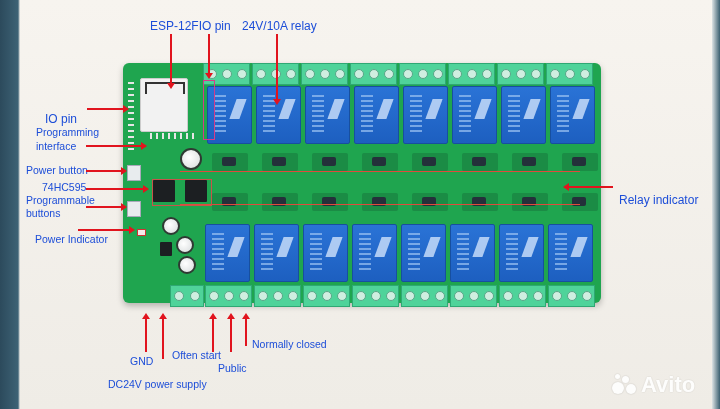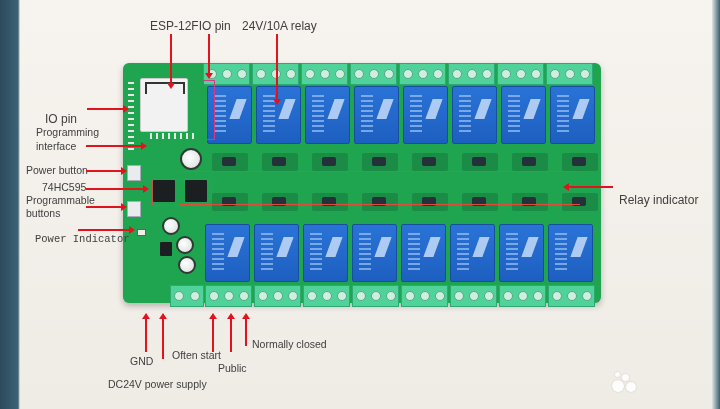--- a/index.html
+++ b/index.html
@@ -1,21 +1,21 @@
 <!DOCTYPE html>
 <html><head>
 <meta charset="utf-8">
 <style>
   html,body{margin:0;padding:0;}
   body{width:720px;height:409px;overflow:hidden;position:relative;
     background:linear-gradient(90deg,#2c4a5c 0px,#3d6275 18px,#f4f1ec 20px,#f6f3ee 700px,#dde3e4 712px,#3a5f70 720px);
     font-family:"Liberation Sans",sans-serif;}
   .photo{position:absolute;left:20px;top:0;width:692px;height:409px;
     background:linear-gradient(180deg,#f7f4ef,#efece6);}
-  .lbl{position:absolute;color:#404040;font-size:10.5px;white-space:nowrap;line-height:12px;}
+  .lbl{position:absolute;color:#1d4ed8;font-size:10.5px;white-space:nowrap;line-height:12px;}
   .lbl.big{font-size:12px;}
   .arrow-h{position:absolute;height:2px;background:#e1141e;}
   .arrow-h::after{content:"";position:absolute;right:-5px;top:-3px;border-left:6px solid #e1141e;border-top:4px solid transparent;border-bottom:4px solid transparent;}
   .arrow-hl{position:absolute;height:2px;background:#e1141e;}
   .arrow-hl::before{content:"";position:absolute;left:-5px;top:-3px;border-right:6px solid #e1141e;border-top:4px solid transparent;border-bottom:4px solid transparent;}
   .arrow-vd{position:absolute;width:2px;background:#e1141e;}
   .arrow-vd::after{content:"";position:absolute;bottom:-5px;left:-3px;border-top:6px solid #e1141e;border-left:4px solid transparent;border-right:4px solid transparent;}
   .arrow-vu{position:absolute;width:2px;background:#e1141e;}
   .arrow-vu::before{content:"";position:absolute;top:-5px;left:-3px;border-bottom:6px solid #e1141e;border-left:4px solid transparent;border-right:4px solid transparent;}
 
@@ -222,21 +222,21 @@
 
 <div class="lbl" style="left:42px;top:181px;">74HC595</div>
 <div class="arrow-h" style="left:86px;top:188px;width:58px;"></div>
 <div style="position:absolute;left:152px;top:179px;width:58px;height:25px;border:1px solid #c8534a;"></div>
 
 <div class="lbl" style="left:26px;top:194px;">Programmable</div>
 <div class="lbl" style="left:26px;top:207px;">buttons</div>
 <div class="arrow-h" style="left:86px;top:206px;width:36px;"></div>
 
 <div class="arrow-h" style="left:78px;top:229px;width:52px;"></div>
-<div class="lbl" style="left:35px;top:233px;font-family:Liberation Mono, monospace;">Power Indicator</div>
+<div class="lbl" style="left:35px;top:233px;">Power Indicator</div>
 
 <div class="arrow-hl" style="left:568px;top:186px;width:45px;"></div>
 <div class="lbl big" style="left:619px;top:194px;">Relay indicator</div>
 
 <div class="arrow-vu" style="left:145px;top:318px;height:34px;"></div>
 <div class="arrow-vu" style="left:162px;top:318px;height:41px;"></div>
 <div class="arrow-vu" style="left:212px;top:318px;height:34px;"></div>
 <div class="arrow-vu" style="left:230px;top:318px;height:34px;"></div>
 <div class="arrow-vu" style="left:245px;top:318px;height:28px;"></div>
 
@@ -246,13 +246,14 @@
 <div class="lbl" style="left:252px;top:338px;text-align:center;">Normally closed</div>
 <div class="lbl" style="left:108px;top:378px;">DC24V power supply</div>
 
 <div class="avito">
   <div class="dots">
     <span style="left:0;top:8px;width:12px;height:12px;"></span>
     <span style="left:10px;top:2px;width:7px;height:7px;"></span>
     <span style="left:14px;top:10px;width:10px;height:10px;"></span>
     <span style="left:3px;top:0;width:5px;height:5px;"></span>
   </div>
+  <span>Avito</span>
 </div>
 
 </body></html>

